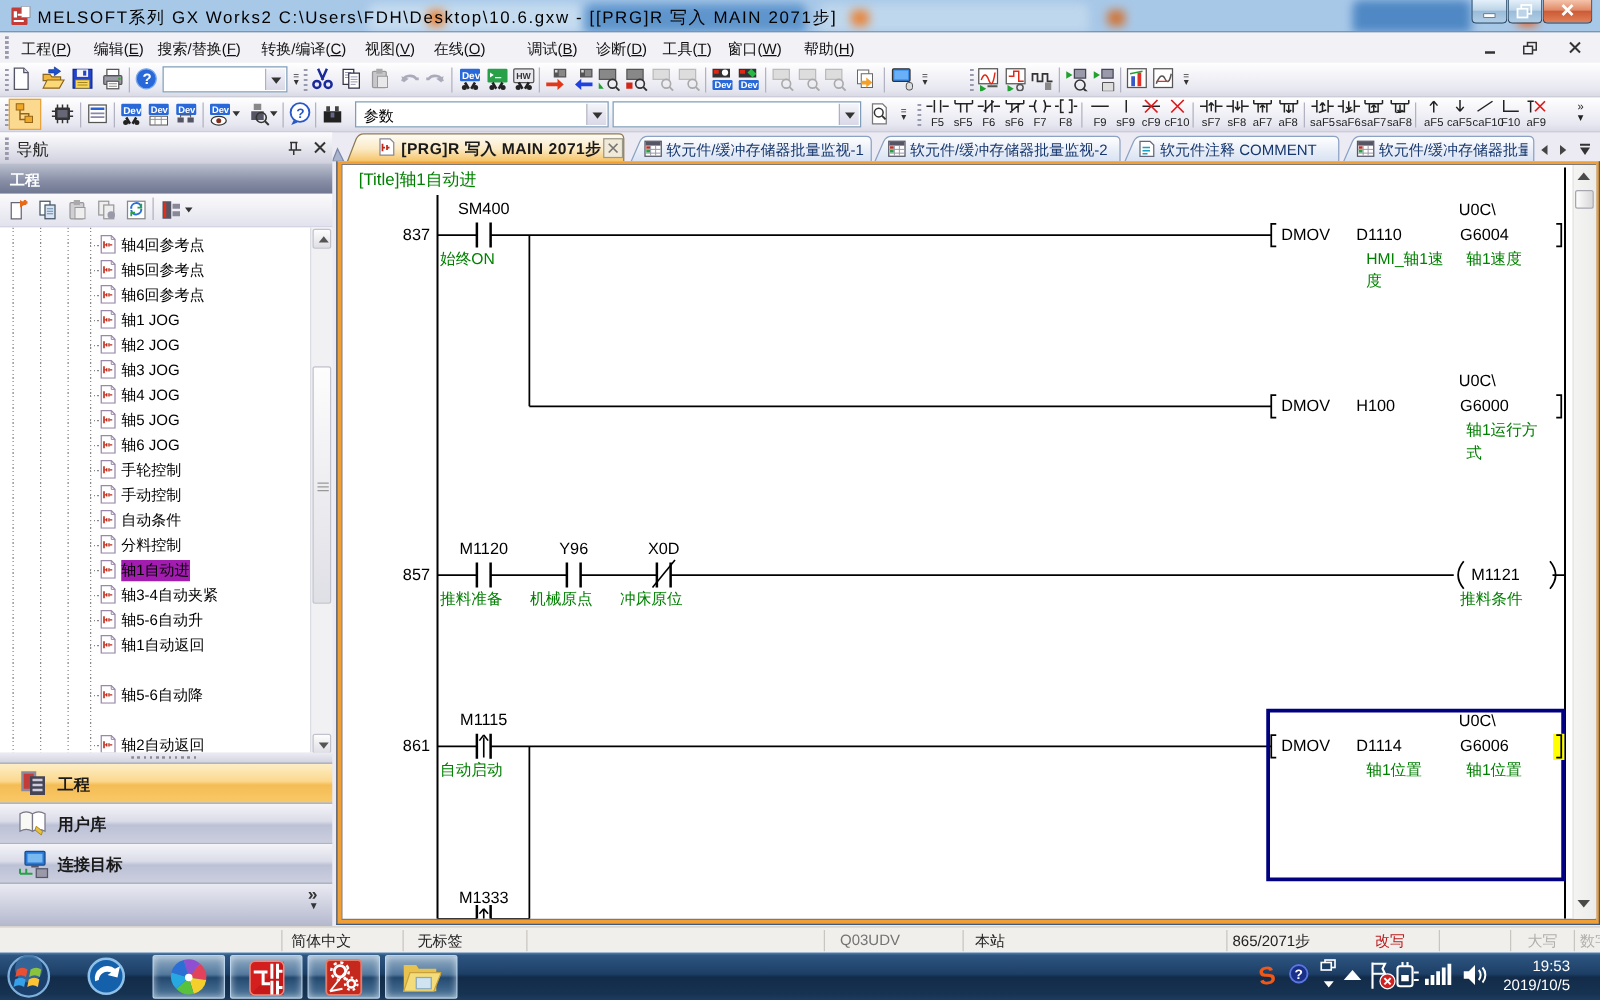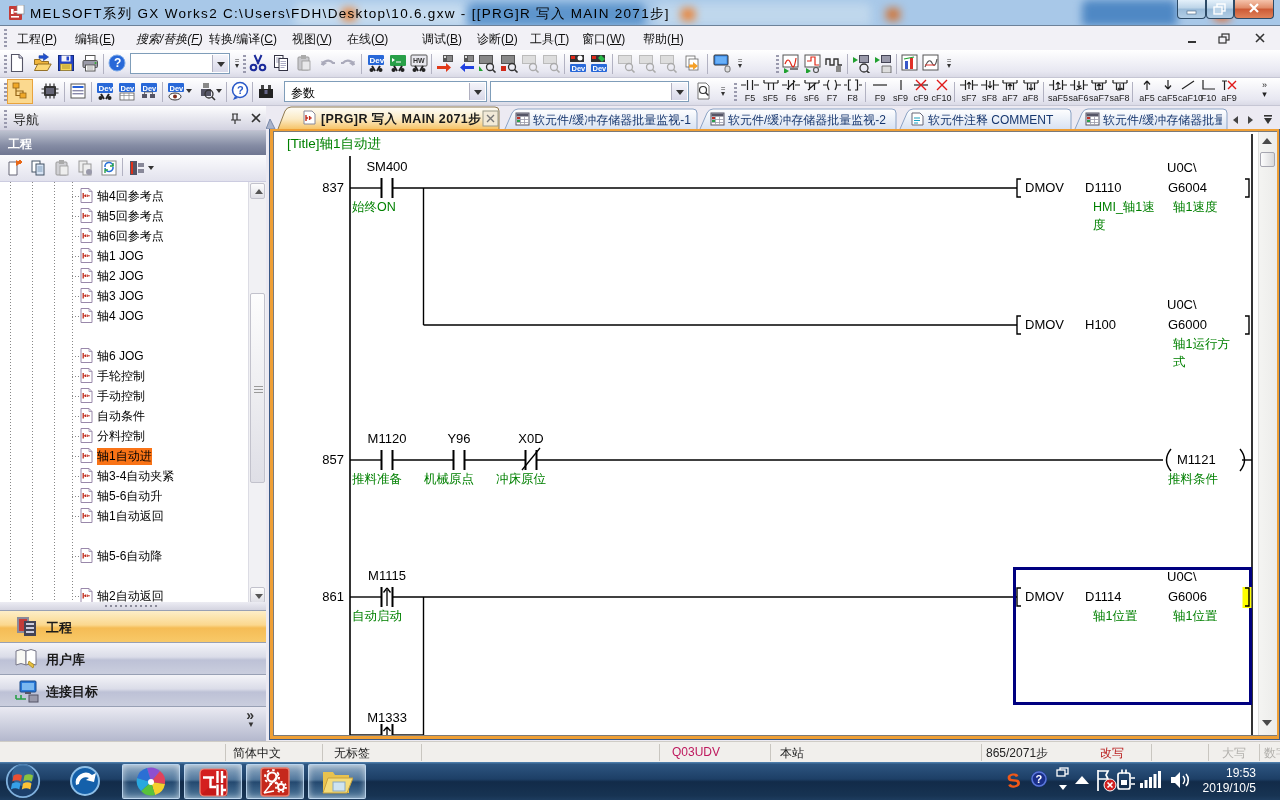--- a/index.html
+++ b/index.html
@@ -67,21 +67,21 @@
         </svg></div>
 <div class="abs" style="left:1234px;top:0;width:40px;height:19px;border:1px solid #2c4a66;border-top:none;border-radius:0 0 4px 4px;background:linear-gradient(#f5c3ab,#e08a67 45%,#cc5a35 50%,#e0825a);"><svg width="38" height="17">
           <path d="M15 4 L23 12 M23 4 L15 12" stroke="#fff" stroke-width="2.2"></path>
         </svg></div>
 </div>
 
 <div id="menubar" class="abs">
       <div class="grip" style="left:4px;top:3px;"></div>
 <span class="mi" style="left:17px;">工程(<u>P</u>)</span>
 <span class="mi" style="left:75px;">编辑(<u>E</u>)</span>
-<span class="mi" style="left:136px;font-style:italic;">搜索/替换(<u>F</u>)</span>
+<span class="mi" style="left:126px;">搜索/替换(<u>F</u>)</span>
 <span class="mi" style="left:209px;">转换/编译(<u>C</u>)</span>
 <span class="mi" style="left:292px;">视图(<u>V</u>)</span>
 <span class="mi" style="left:347px;">在线(<u>O</u>)</span>
 <span class="mi" style="left:422px;">调试(<u>B</u>)</span>
 <span class="mi" style="left:477px;">诊断(<u>D</u>)</span>
 <span class="mi" style="left:530px;">工具(<u>T</u>)</span>
 <span class="mi" style="left:582px;">窗口(<u>W</u>)</span>
 <span class="mi" style="left:643px;">帮助(<u>H</u>)</span>
 <svg class="abs" style="left:1186px;top:7px;" width="90" height="12">
         <rect x="2" y="8" width="8" height="2" fill="#333"></rect>
@@ -594,20 +594,31 @@
           <div class="doth" style="left:72px;top:10px;width:9px;"></div>
           <div class="tpg"><svg width="13" height="15" viewBox="0 0 13 15">
               <path d="M1 0.5 h8 l3 3 v11 h-11 z" fill="#fff" stroke="#98a" stroke-width="1"></path>
               <path d="M9 0.5 v3 h3" fill="none" stroke="#98a" stroke-width=".8"></path>
               <path d="M3.2 5 v5.5" stroke="#c02818" stroke-width="1.3"></path>
               <path d="M5.4 6.5 v2.6 M7.2 6.5 v2.6" stroke="#c02818" stroke-width="1.1"></path>
               <path d="M3.8 7.8 h1.6 M7.8 7.8 h2" stroke="#c02818" stroke-width="1"></path>
             </svg></div>
           <span class="tlabel" style="">轴4 JOG</span>
         </div>
+<div class="trow" style="top:144px;">
+          <div class="doth" style="left:72px;top:10px;width:9px;"></div>
+          <div class="tpg"><svg width="13" height="15" viewBox="0 0 13 15">
+              <path d="M1 0.5 h8 l3 3 v11 h-11 z" fill="#fff" stroke="#98a" stroke-width="1"></path>
+              <path d="M9 0.5 v3 h3" fill="none" stroke="#98a" stroke-width=".8"></path>
+              <path d="M3.2 5 v5.5" stroke="#c02818" stroke-width="1.3"></path>
+              <path d="M5.4 6.5 v2.6 M7.2 6.5 v2.6" stroke="#c02818" stroke-width="1.1"></path>
+              <path d="M3.8 7.8 h1.6 M7.8 7.8 h2" stroke="#c02818" stroke-width="1"></path>
+            </svg></div>
+          <span class="tlabel" style="">轴5 JOG</span>
+        </div>
 <div class="trow" style="top:164px;">
           <div class="doth" style="left:72px;top:10px;width:9px;"></div>
           <div class="tpg"><svg width="13" height="15" viewBox="0 0 13 15">
               <path d="M1 0.5 h8 l3 3 v11 h-11 z" fill="#fff" stroke="#98a" stroke-width="1"></path>
               <path d="M9 0.5 v3 h3" fill="none" stroke="#98a" stroke-width=".8"></path>
               <path d="M3.2 5 v5.5" stroke="#c02818" stroke-width="1.3"></path>
               <path d="M5.4 6.5 v2.6 M7.2 6.5 v2.6" stroke="#c02818" stroke-width="1.1"></path>
               <path d="M3.8 7.8 h1.6 M7.8 7.8 h2" stroke="#c02818" stroke-width="1"></path>
             </svg></div>
           <span class="tlabel" style="">轴6 JOG</span>
@@ -658,21 +669,21 @@
         </div>
 <div class="trow" style="top:264px;">
           <div class="doth" style="left:72px;top:10px;width:9px;"></div>
           <div class="tpg"><svg width="13" height="15" viewBox="0 0 13 15">
               <path d="M1 0.5 h8 l3 3 v11 h-11 z" fill="#fff" stroke="#98a" stroke-width="1"></path>
               <path d="M9 0.5 v3 h3" fill="none" stroke="#98a" stroke-width=".8"></path>
               <path d="M3.2 5 v5.5" stroke="#c02818" stroke-width="1.3"></path>
               <path d="M5.4 6.5 v2.6 M7.2 6.5 v2.6" stroke="#c02818" stroke-width="1.1"></path>
               <path d="M3.8 7.8 h1.6 M7.8 7.8 h2" stroke="#c02818" stroke-width="1"></path>
             </svg></div>
-          <span class="tlabel" style="background:#f97316;">轴1自动进</span>
+          <span class="tlabel" style="background:#a21caf;">轴1自动进</span>
         </div>
 <div class="trow" style="top:284px;">
           <div class="doth" style="left:72px;top:10px;width:9px;"></div>
           <div class="tpg"><svg width="13" height="15" viewBox="0 0 13 15">
               <path d="M1 0.5 h8 l3 3 v11 h-11 z" fill="#fff" stroke="#98a" stroke-width="1"></path>
               <path d="M9 0.5 v3 h3" fill="none" stroke="#98a" stroke-width=".8"></path>
               <path d="M3.2 5 v5.5" stroke="#c02818" stroke-width="1.3"></path>
               <path d="M5.4 6.5 v2.6 M7.2 6.5 v2.6" stroke="#c02818" stroke-width="1.1"></path>
               <path d="M3.8 7.8 h1.6 M7.8 7.8 h2" stroke="#c02818" stroke-width="1"></path>
             </svg></div>
@@ -933,21 +944,21 @@
 <div class="ssep" style="left:322px"></div>
 <div class="ssep" style="left:421px"></div>
 <div class="ssep" style="left:659px"></div>
 <div class="ssep" style="left:770px"></div>
 <div class="ssep" style="left:981px"></div>
 <div class="ssep" style="left:1151px"></div>
 <div class="ssep" style="left:1208px"></div>
 <div class="ssep" style="left:1259px"></div>
 <div class="stxt" style="left:233px;color:#222">简体中文</div>
 <div class="stxt" style="left:334px;color:#222">无标签</div>
-<div class="stxt" style="left:672px;color:#be185d">Q03UDV</div>
+<div class="stxt" style="left:672px;color:#737373">Q03UDV</div>
 <div class="stxt" style="left:780px;color:#222">本站</div>
 <div class="stxt" style="left:986px;color:#222">865/2071步</div>
 <div class="stxt" style="left:1100px;color:#b91c1c">改写</div>
 <div class="stxt" style="left:1222px;color:#b2b0ac">大写</div>
 <div class="stxt" style="left:1264px;color:#b2b0ac">数字</div>
 </div>
 
 <div id="taskbar" class="abs">
 <svg class="abs" style="left:3px;top:0px;" width="40" height="38" viewBox="0 0 40 38">
 <circle cx="20" cy="19" r="17" fill="#1b3f6b"></circle>

